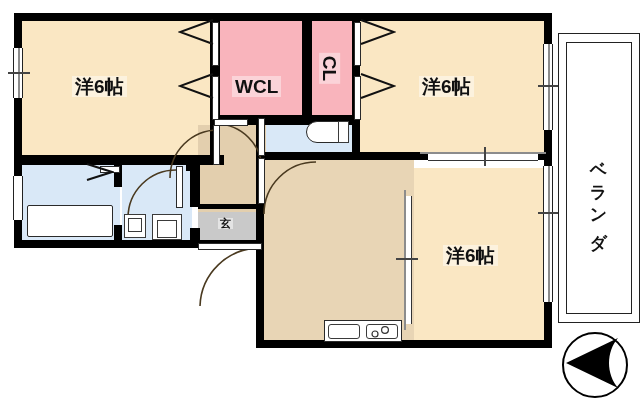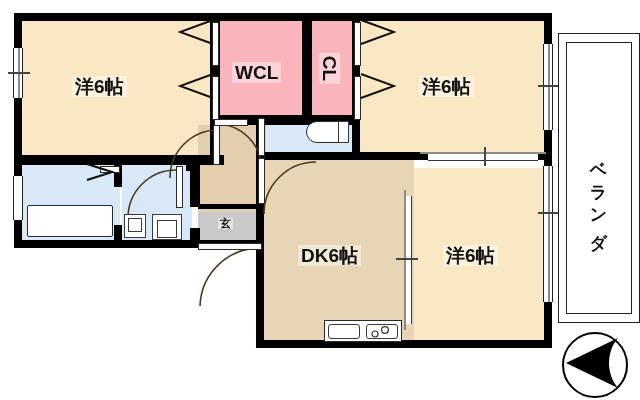--- a/index.html
+++ b/index.html
@@ -207,27 +207,26 @@
   <div class="fx" style="left:324px;top:320px;width:78px;height:22px;"></div>
   <div class="fx-thin" style="left:328px;top:324px;width:32px;height:15px;border-radius:3px;"></div>
   <div class="fx-thin" style="left:366px;top:324px;width:32px;height:15px;border-radius:3px;"></div>
   <svg class="abs" style="left:368px;top:325px;" width="28" height="13" viewBox="0 0 28 13">
     <circle cx="7" cy="9" r="3" fill="none" stroke="#333" stroke-width="1.2"></circle>
     <circle cx="17" cy="5" r="3.4" fill="none" stroke="#333" stroke-width="1.2"></circle>
   </svg>
 
   <div class="lbl lbl-room" style="left:72px;top:76px;">洋6帖</div>
 
-  <div class="lbl lbl-cl" style="left:232px;top:62px;">WCL</div>
+  <div class="lbl lbl-cl" style="left:232px;top:76px;">WCL</div>
 
   <div class="lbl lbl-cl rot90" style="left:314px;top:58px;">CL</div>
 
   <div class="lbl lbl-room" style="left:419px;top:76px;">洋6帖</div>
 
-  <div class="lbl lbl-room" style="left:298px;top:245px;">DK6帖</div>
 
   <div class="lbl lbl-room" style="left:443px;top:245px;">洋6帖</div>
 
   <div class="lbl lbl-genkan" style="left:218px;top:218px;">玄</div>
 
   <div class="compass" style="left:562px;top:332px;width:62px;height:62px;"></div>
   <svg class="abs" style="left:562px;top:332px;" width="62" height="62" viewBox="0 0 62 62">
     <path d="M 4 31 L 56 6 C 44 20 44 42 56 56 Z" fill="#000000"></path>
   </svg>
 

